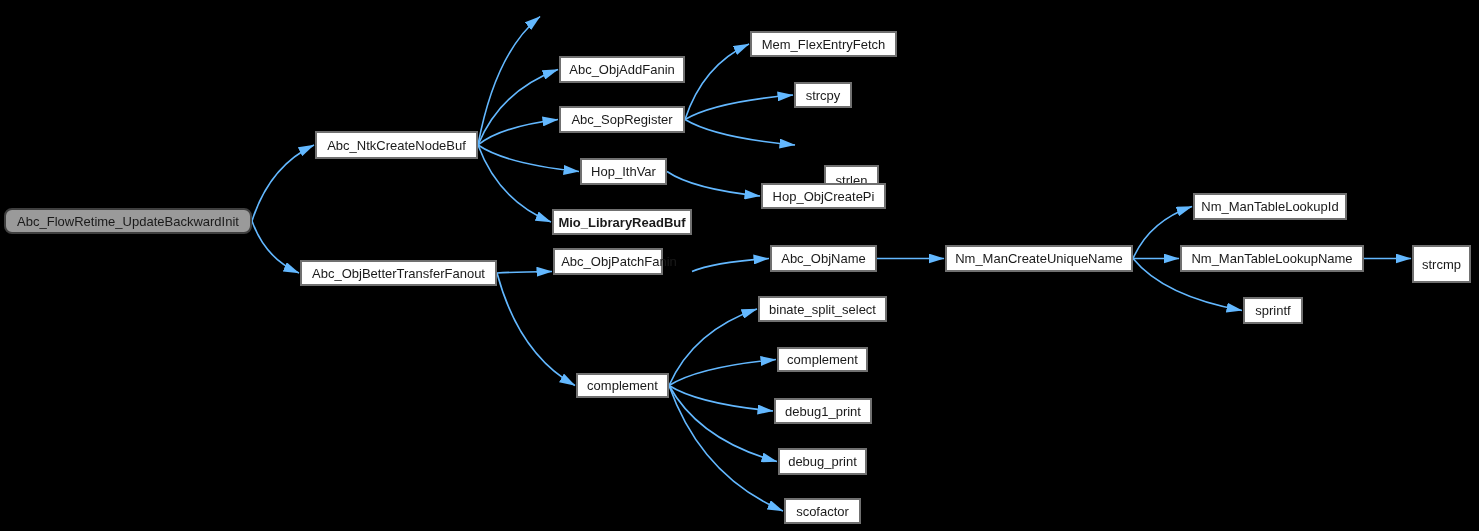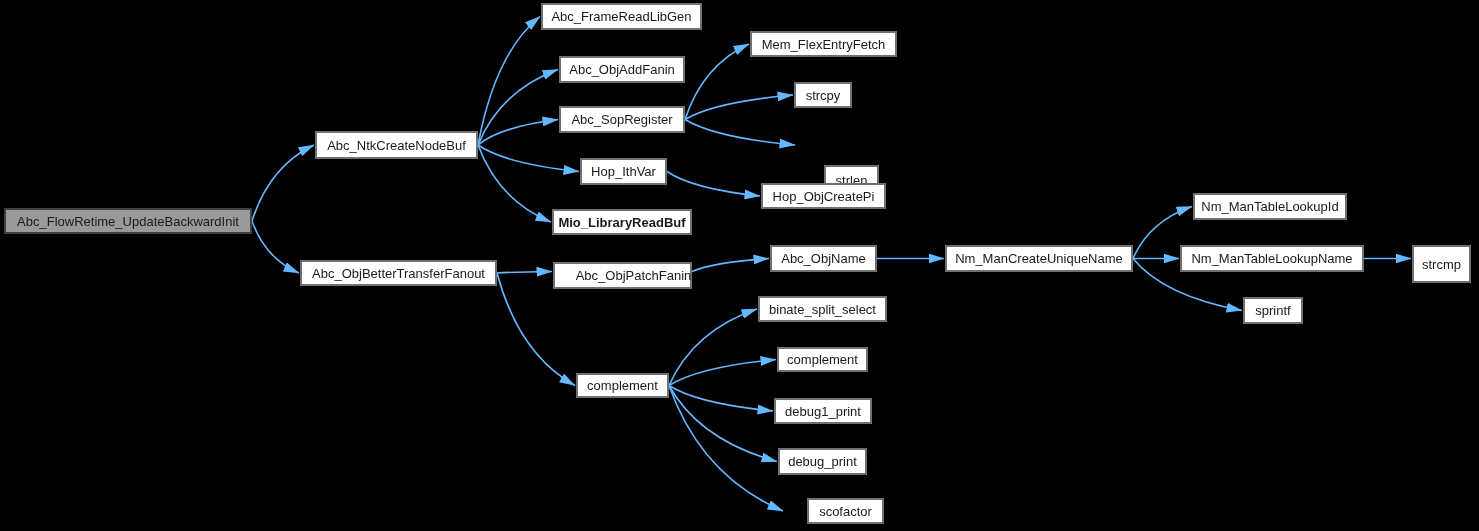--- a/index.html
+++ b/index.html
@@ -28,20 +28,21 @@
     border:2px solid var(--node-border);
     color:var(--node-text);
     display:flex;align-items:center;justify-content:center;
     font-size:13px;line-height:1;white-space:nowrap;
     cursor:pointer;
   }
   .node.highlighted{
     background:var(--hl-fill);
     border-color:var(--hl-border);
     cursor:default;
+    border-radius:8px;
   }
 </style>
 </head>
 <body>
 
 <div id="stage">
   <svg id="edge-layer" xmlns="http://www.w3.org/2000/svg" width="1479" height="531" viewBox="0 0 1479 531">
     <defs>
       <marker id="arrow" viewBox="0 0 16 10" refX="15.5" refY="5" markerWidth="16" markerHeight="10" markerUnits="userSpaceOnUse" orient="auto">
         <path class="arrowhead" d="M0,0 L16,5 L0,10 Z"></path>
@@ -76,36 +77,33 @@
   </svg>
 <div class="node highlighted" style="left: 4px; top: 208px; width: 248px; height: 26px;">
       <span>Abc_FlowRetime_UpdateBackwardInit</span>
     </div>
     <div class="node" style="left: 315px; top: 131px; width: 163px; height: 28px;">
       <span>Abc_NtkCreateNodeBuf</span>
     </div>
     <div class="node" style="left: 300px; top: 260px; width: 197px; height: 26px;">
       <span>Abc_ObjBetterTransferFanout</span>
     </div>
-    <div class="node" style="left: 541px; top: 3px; width: 161px; height: 27px;">
-      <span>Abc_FrameReadLibGen</span>
-    </div>
     <div class="node" style="left: 559px; top: 56px; width: 126px; height: 27px;">
       <span>Abc_ObjAddFanin</span>
     </div>
     <div class="node" style="left: 559px; top: 106px; width: 126px; height: 27px;">
       <span>Abc_SopRegister</span>
     </div>
     <div class="node" style="left: 580px; top: 158px; width: 87px; height: 27px;">
       <span>Hop_IthVar</span>
     </div>
     <div class="node" style="left: 552px; top: 209px; width: 140px; height: 26px; font-weight: bold;">
       <span>Mio_LibraryReadBuf</span>
     </div>
-    <div class="node" style="left: 553px; top: 262px; width: 139px; height: 27px; padding-left: 22px;">
+    <div class="node" style="left: 553px; top: 248px; width: 110px; height: 27px; padding-left: 22px;">
       <span>Abc_ObjPatchFanin</span>
     </div>
     <div class="node" style="left: 750px; top: 31px; width: 147px; height: 26px;">
       <span>Mem_FlexEntryFetch</span>
     </div>
     <div class="node" style="left: 794px; top: 82px; width: 58px; height: 26px;">
       <span>strcpy</span>
     </div>
     <div class="node" style="left: 824px; top: 132px; width: 55px; height: 31px; margin-top: 33px;">
       <span>strlen</span>
@@ -124,21 +122,21 @@
     </div>
     <div class="node" style="left: 777px; top: 347px; width: 91px; height: 25px;">
       <span>complement</span>
     </div>
     <div class="node" style="left: 774px; top: 398px; width: 98px; height: 26px;">
       <span>debug1_print</span>
     </div>
     <div class="node" style="left: 778px; top: 448px; width: 89px; height: 27px;">
       <span>debug_print</span>
     </div>
-    <div class="node" style="left: 784px; top: 498px; width: 77px; height: 26px; margin-left: 23px;">
+    <div class="node" style="left: 784px; top: 498px; width: 77px; height: 26px;">
       <span>scofactor</span>
     </div>
     <div class="node" style="left: 945px; top: 245px; width: 188px; height: 27px;">
       <span>Nm_ManCreateUniqueName</span>
     </div>
     <div class="node" style="left: 1193px; top: 193px; width: 154px; height: 27px;">
       <span>Nm_ManTableLookupId</span>
     </div>
     <div class="node" style="left: 1180px; top: 245px; width: 184px; height: 27px;">
       <span>Nm_ManTableLookupName</span>

